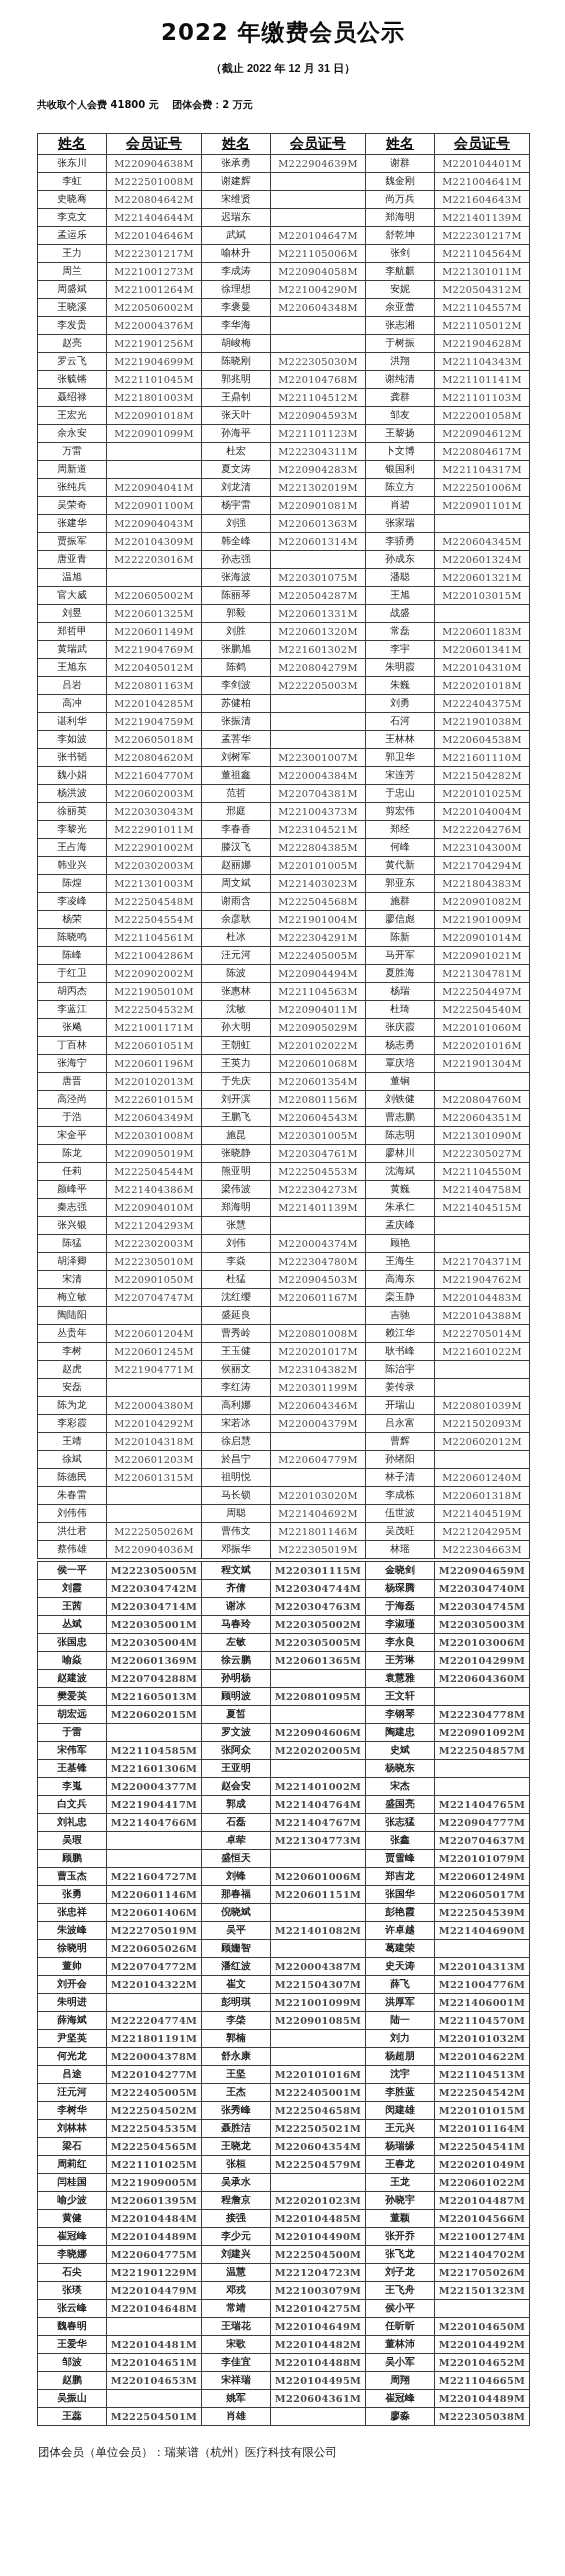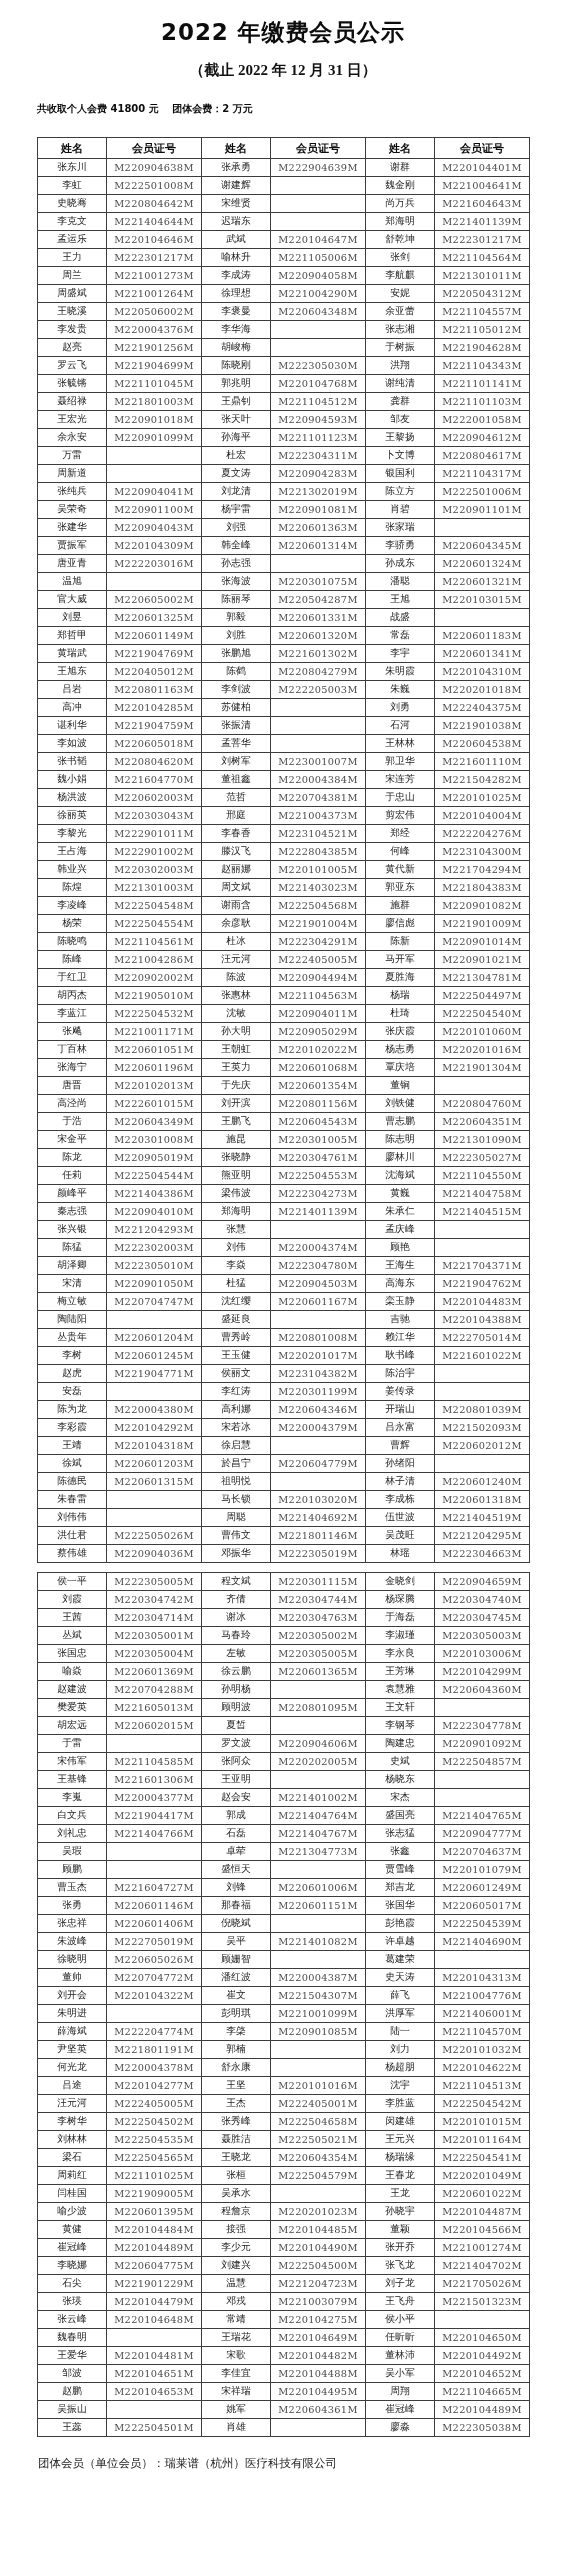--- a/index.html
+++ b/index.html
@@ -22,59 +22,61 @@
     text-align: center;
     font-family: "DejaVu Sans", "Liberation Sans", sans-serif;
     font-weight: bold;
     font-size: 23px;
     letter-spacing: 0.9px;
     color: #0d0d0d;
   }
   .page-subtitle {
     margin-top: 13px;
     text-align: center;
-    font-family: Liberation Serif, serif;
+    font-family: Liberation Sans, sans-serif;
     font-weight: bold;
-    font-size: 15px;
+    font-size: 11px;
     color: #111;
   }
   .fee-summary {
     margin: 22px 0 21px 37px;
     font-family: "DejaVu Sans", "Liberation Sans", sans-serif;
     font-weight: bold;
     font-size: 10px;
     color: #0d0d0d;
   }
   table.member-table {
     border-collapse: collapse;
     table-layout: fixed;
     width: 492px;
     margin-left: 37px;
     border: 1.7px solid #1a1a1a;
   }
   table.member-table + table.member-table {
-    margin-top: 9px;
+    margin-top: 2px;
+    font-weight: bold;
   }
   table.member-table col.c-name  { width: 69px; }
   table.member-table col.c-id    { width: 95px; }
   table.member-table th,
   table.member-table td {
     border: 0.9px solid #3c3c3c;
     text-align: center;
     vertical-align: middle;
     overflow: hidden;
     white-space: nowrap;
     padding: 0 1.7px;
   }
   table.member-table th {
     height: 19.7px;
     font-family: "DejaVu Sans", "Liberation Sans", sans-serif;
     font-weight: bold;
-    font-size: 11px;
+    font-size: 14px;
     color: #0d0d0d;
+    text-decoration: underline;
   }
   table.member-table td {
     height: 17px;
     font-size: 9.8px;
   }
   td.name-cell { color: #222222; font-size: 10.3px; }
   td.id-cell   { color: #4a4a4a; font-family: "DejaVu Serif", "Liberation Serif", serif; letter-spacing: 0.3px; }
   .group-sep   { border-left: 1.7px solid #2a2a2a !important; }
   .footer-note {
     margin: 19px 16px 0 38px;

